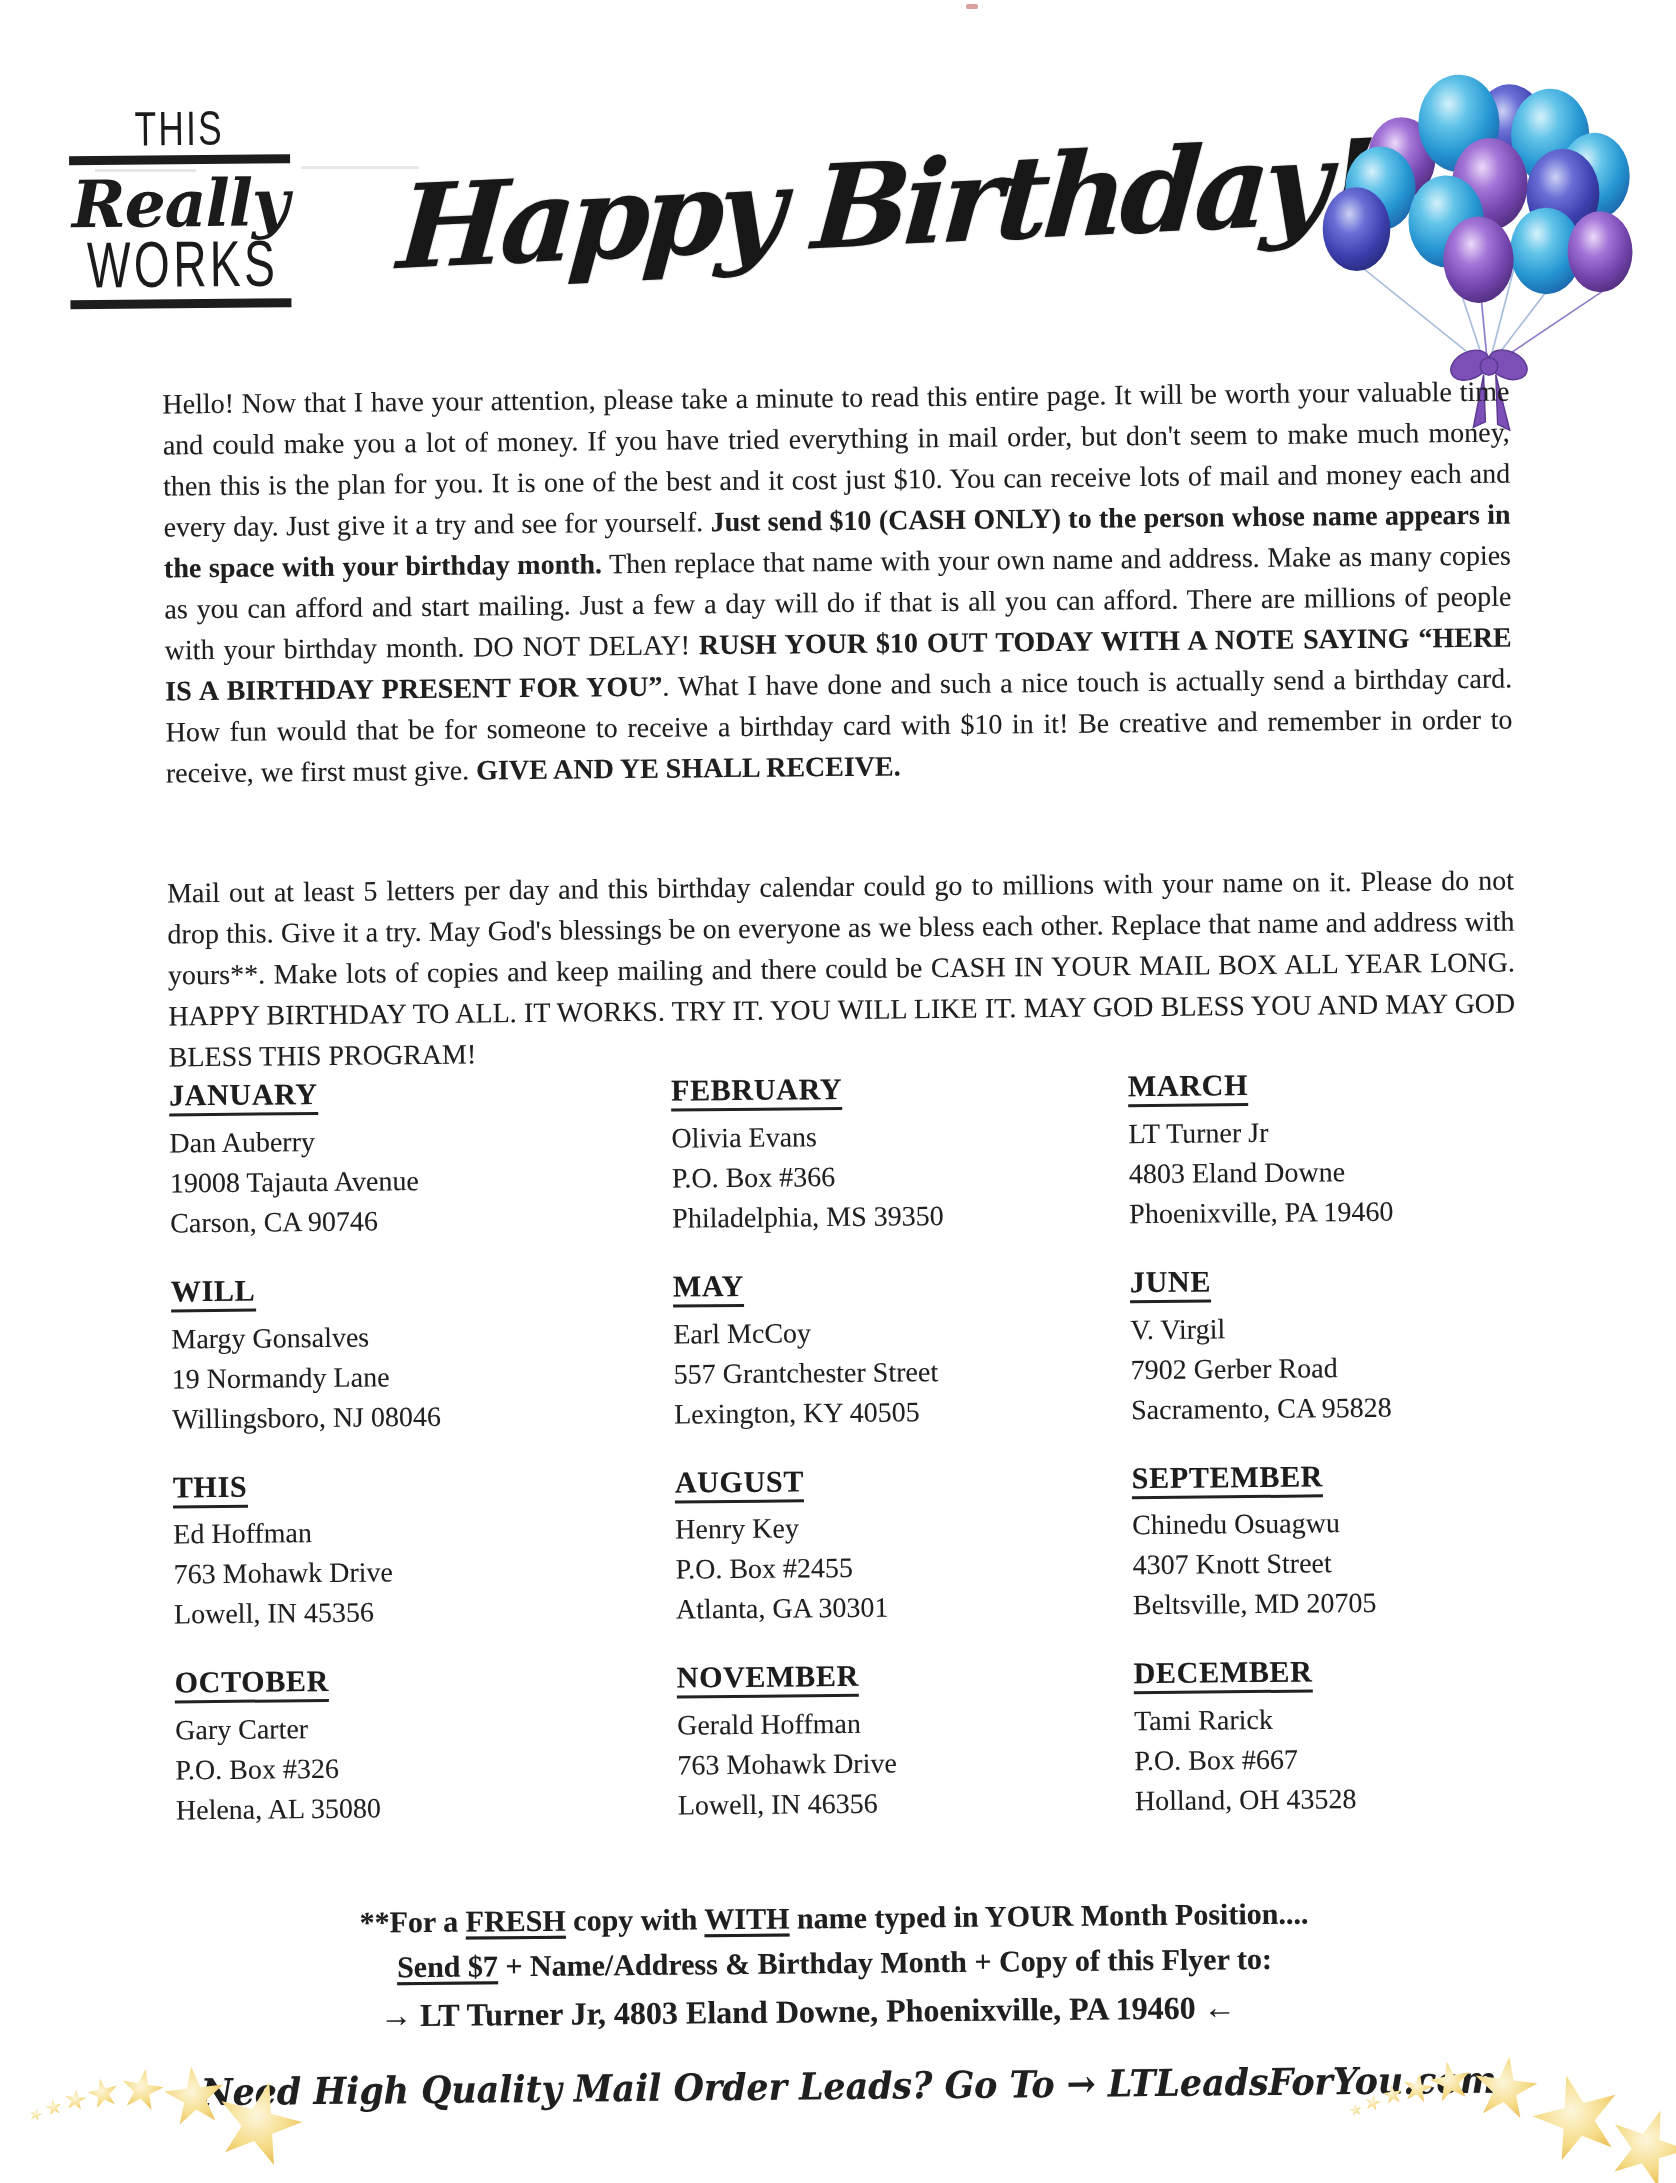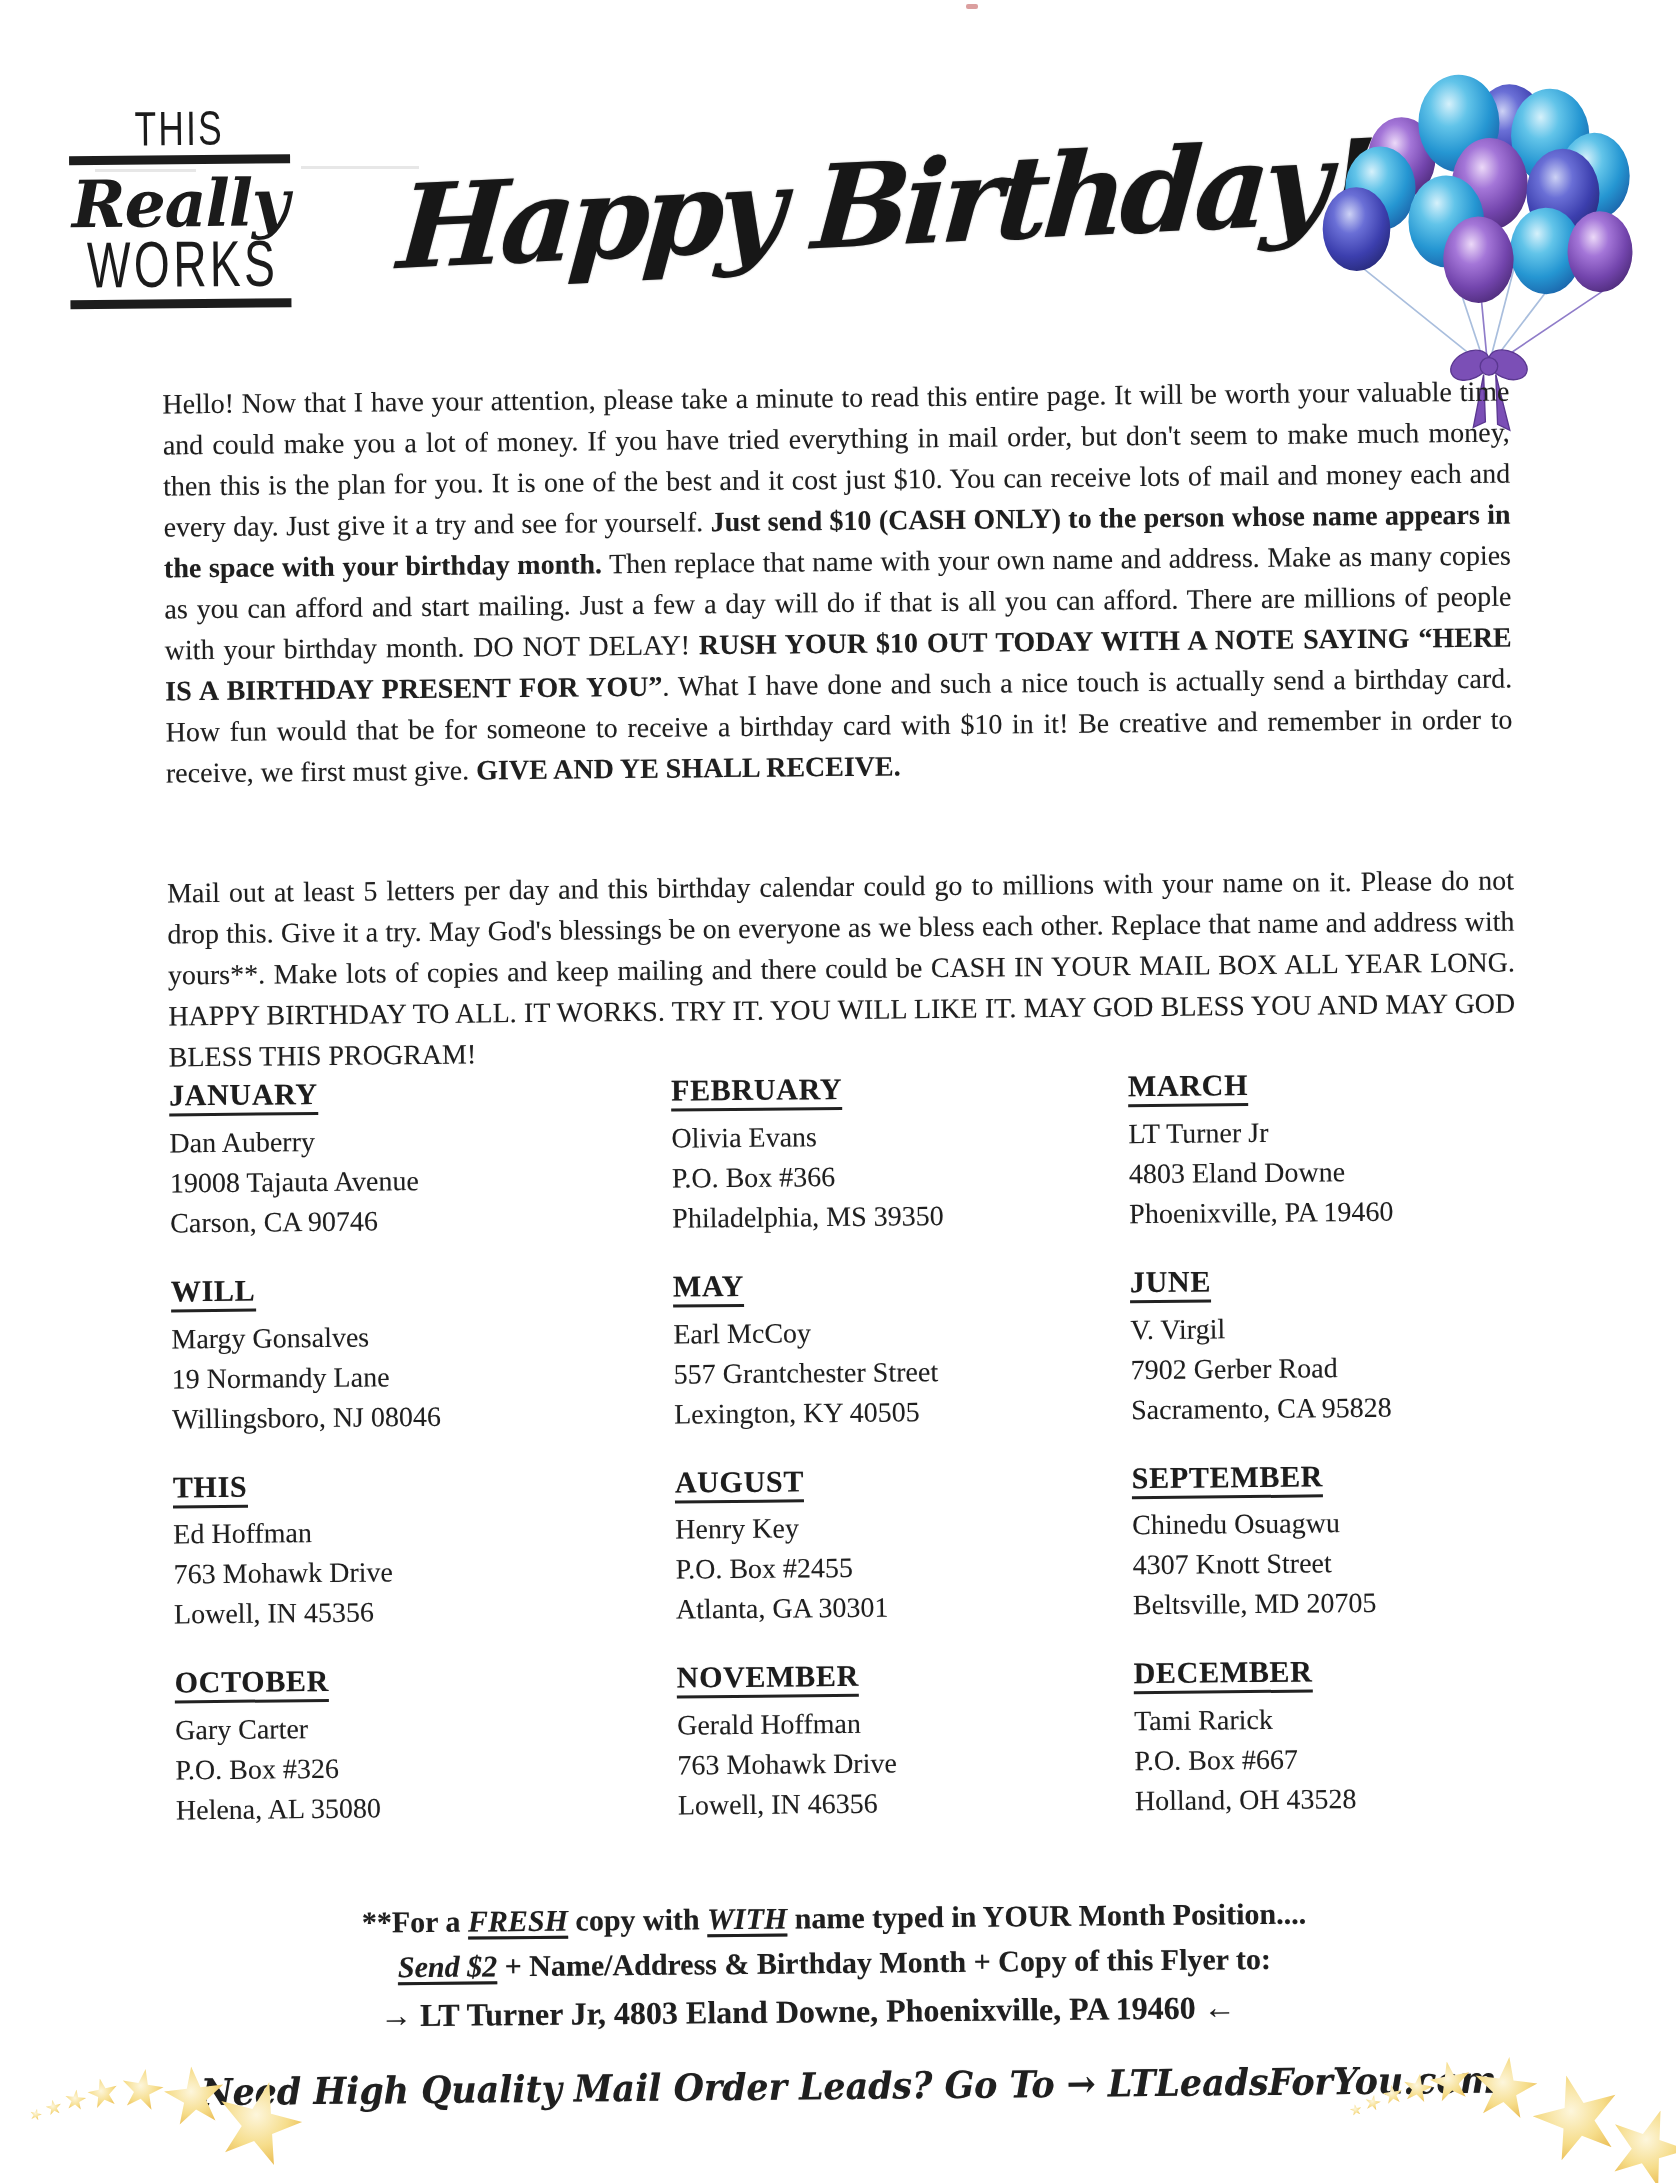--- a/index.html
+++ b/index.html
@@ -27,21 +27,21 @@
 
   
   .balloons{position:absolute;left:1315px;top:55px;width:338px;height:419px;}
 
   
   .para{position:absolute;font-size:28px;line-height:41px;text-align:justify;
     text-shadow:0 0 0.7px rgba(25,25,25,.35);}
   .p1{left:168px;top:349px;width:1347px;}
   .p2{left:168px;top:838px;width:1347px;}
   .seg-bold{font-weight:bold;}
-  .seg-underline{text-decoration:underline;text-decoration-thickness:2.7px;text-underline-offset:4.7px;font-style:italic;}
+  .seg-underline{text-decoration:underline;text-decoration-thickness:2.7px;text-underline-offset:4.7px;}
 
   
   .calendar{position:absolute;left:168px;top:1072px;width:1359px;display:grid;
     grid-template-columns:502px 457px 1fr;row-gap:31px;}
   .month-h{display:inline-block;font-weight:bold;font-size:30px;letter-spacing:0.7px;color:#1d1d1d;
     border-bottom:3.4px solid #222;padding-bottom:2px;margin-bottom:6.8px;line-height:1.1;
     text-shadow:0 0 0.7px rgba(25,25,25,.4);}
   .month-line{font-size:28px;line-height:40px;text-shadow:0 0 0.7px rgba(25,25,25,.3);}
 
   
@@ -223,21 +223,21 @@
       <div class="month">
         <span class="month-h">DECEMBER</span>
         <div class="month-line">Tami Rarick</div>
         <div class="month-line">P.O. Box #667</div>
         <div class="month-line">Holland, OH 43528</div>
       </div>
     </div>
 
   <div class="footnote">
     <div><span>**For a </span><span class="seg-underline">FRESH</span><span> copy with </span><span class="seg-underline">WITH</span><span> name typed in YOUR Month Position....</span></div>
-    <div><span class="seg-underline">Send $2</span><span> + Name/Address &amp; Birthday Month + Copy of this Flyer to:</span></div>
+    <div><span class="seg-underline">Send $7</span><span> + Name/Address &amp; Birthday Month + Copy of this Flyer to:</span></div>
   </div>
 
   <div class="order-address">→ LT Turner Jr, 4803 Eland Downe, Phoenixville, PA 19460 ←</div>
 
   <div class="tagline">Need High Quality Mail Order Leads? Go To → LTLeadsForYou.com</div>
 
   <div class="stars stars-left">
     <div class="star" style="left:12px;top:46px;width:12px;height:12px;transform:rotate(12deg)"></div>
     <div class="star" style="left:28px;top:37px;width:16px;height:16px;transform:rotate(-10deg)"></div>
     <div class="star" style="left:47px;top:27px;width:21.6px;height:21.6px;transform:rotate(6deg)"></div>

